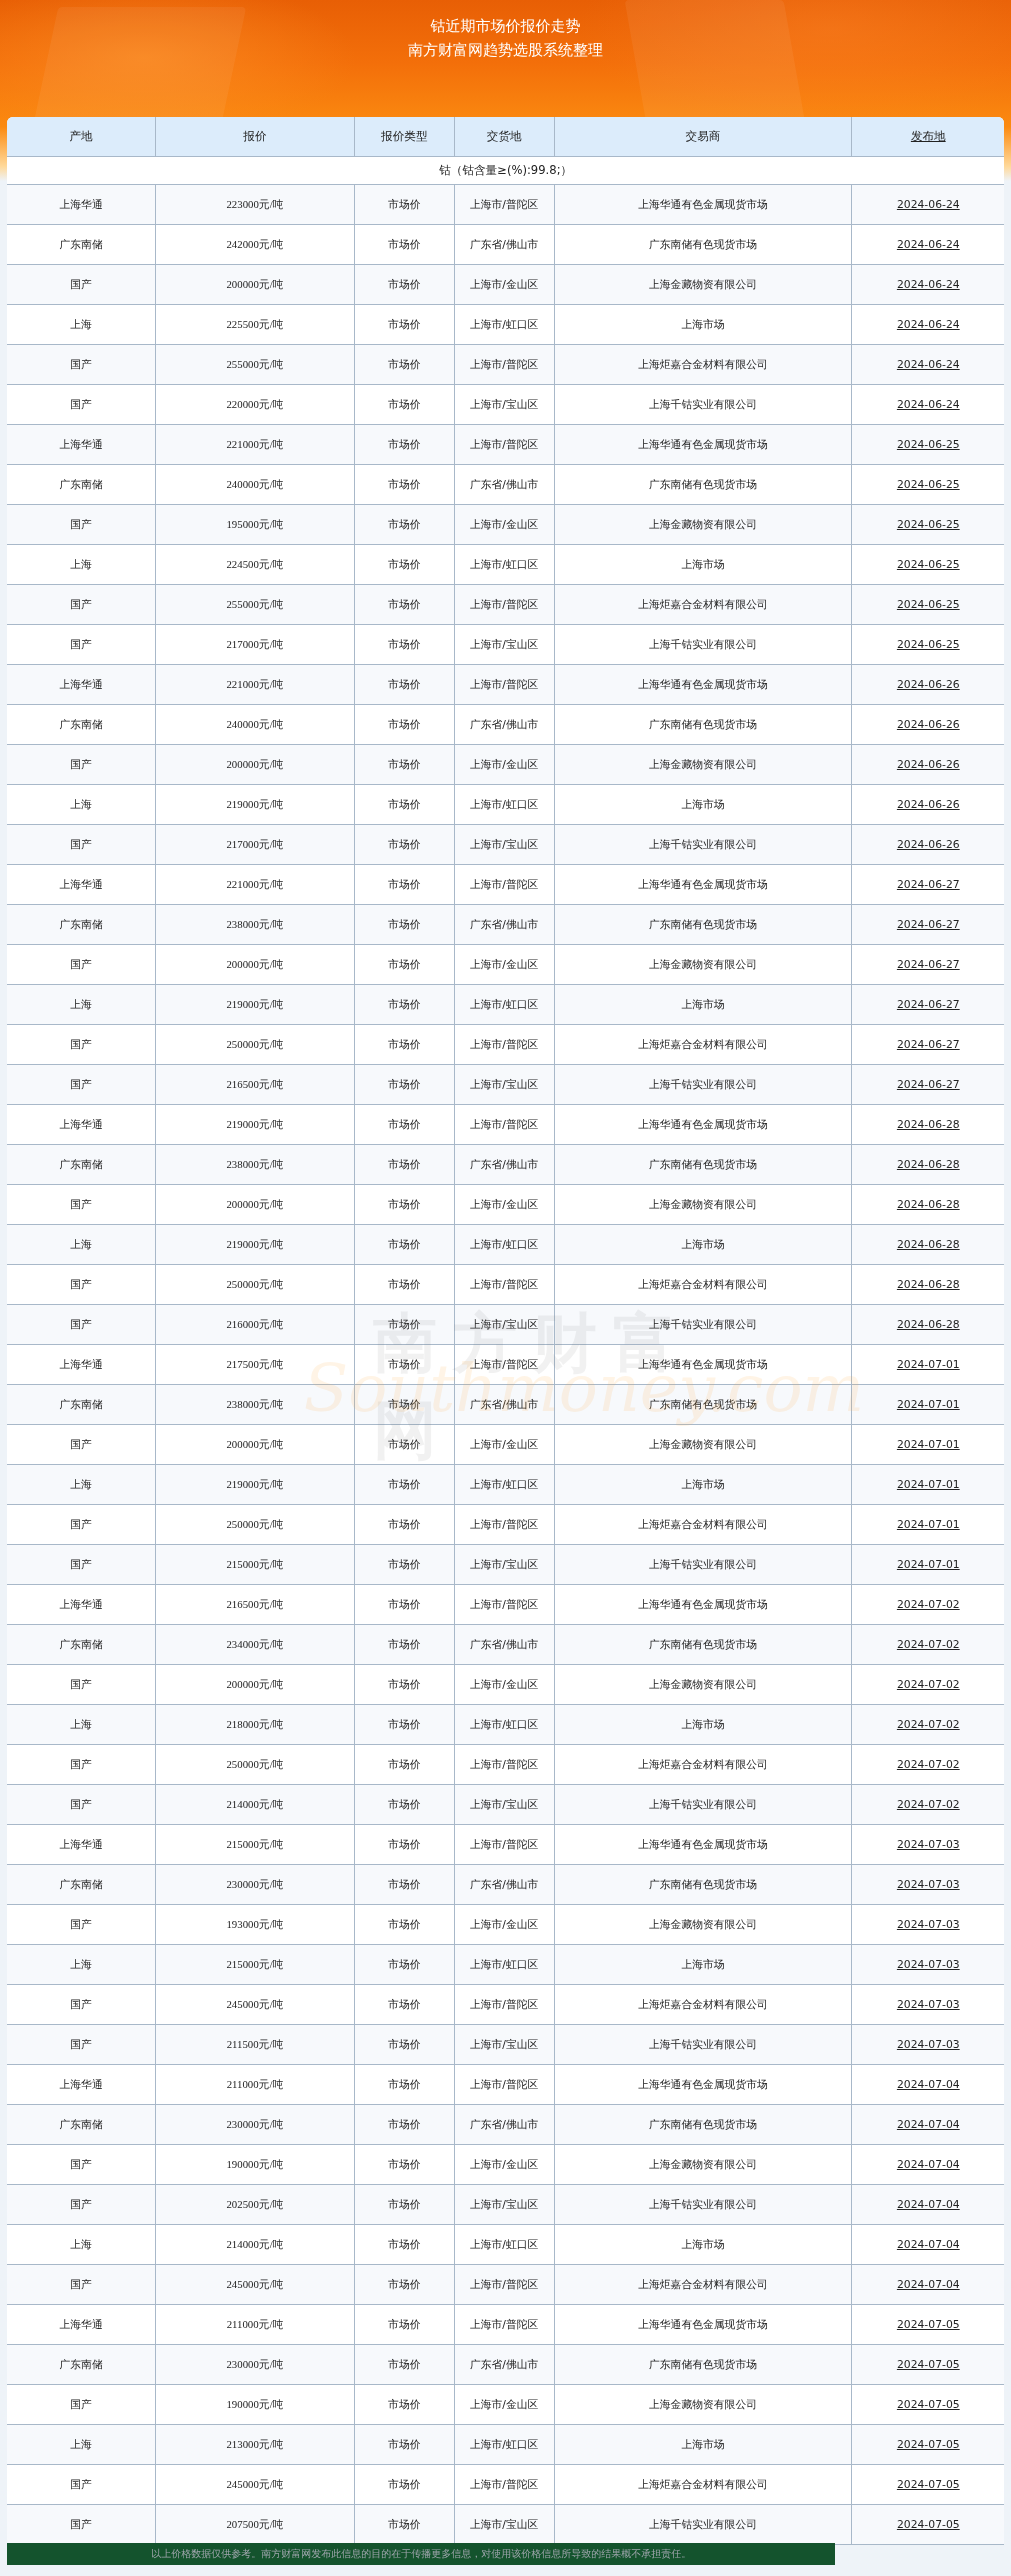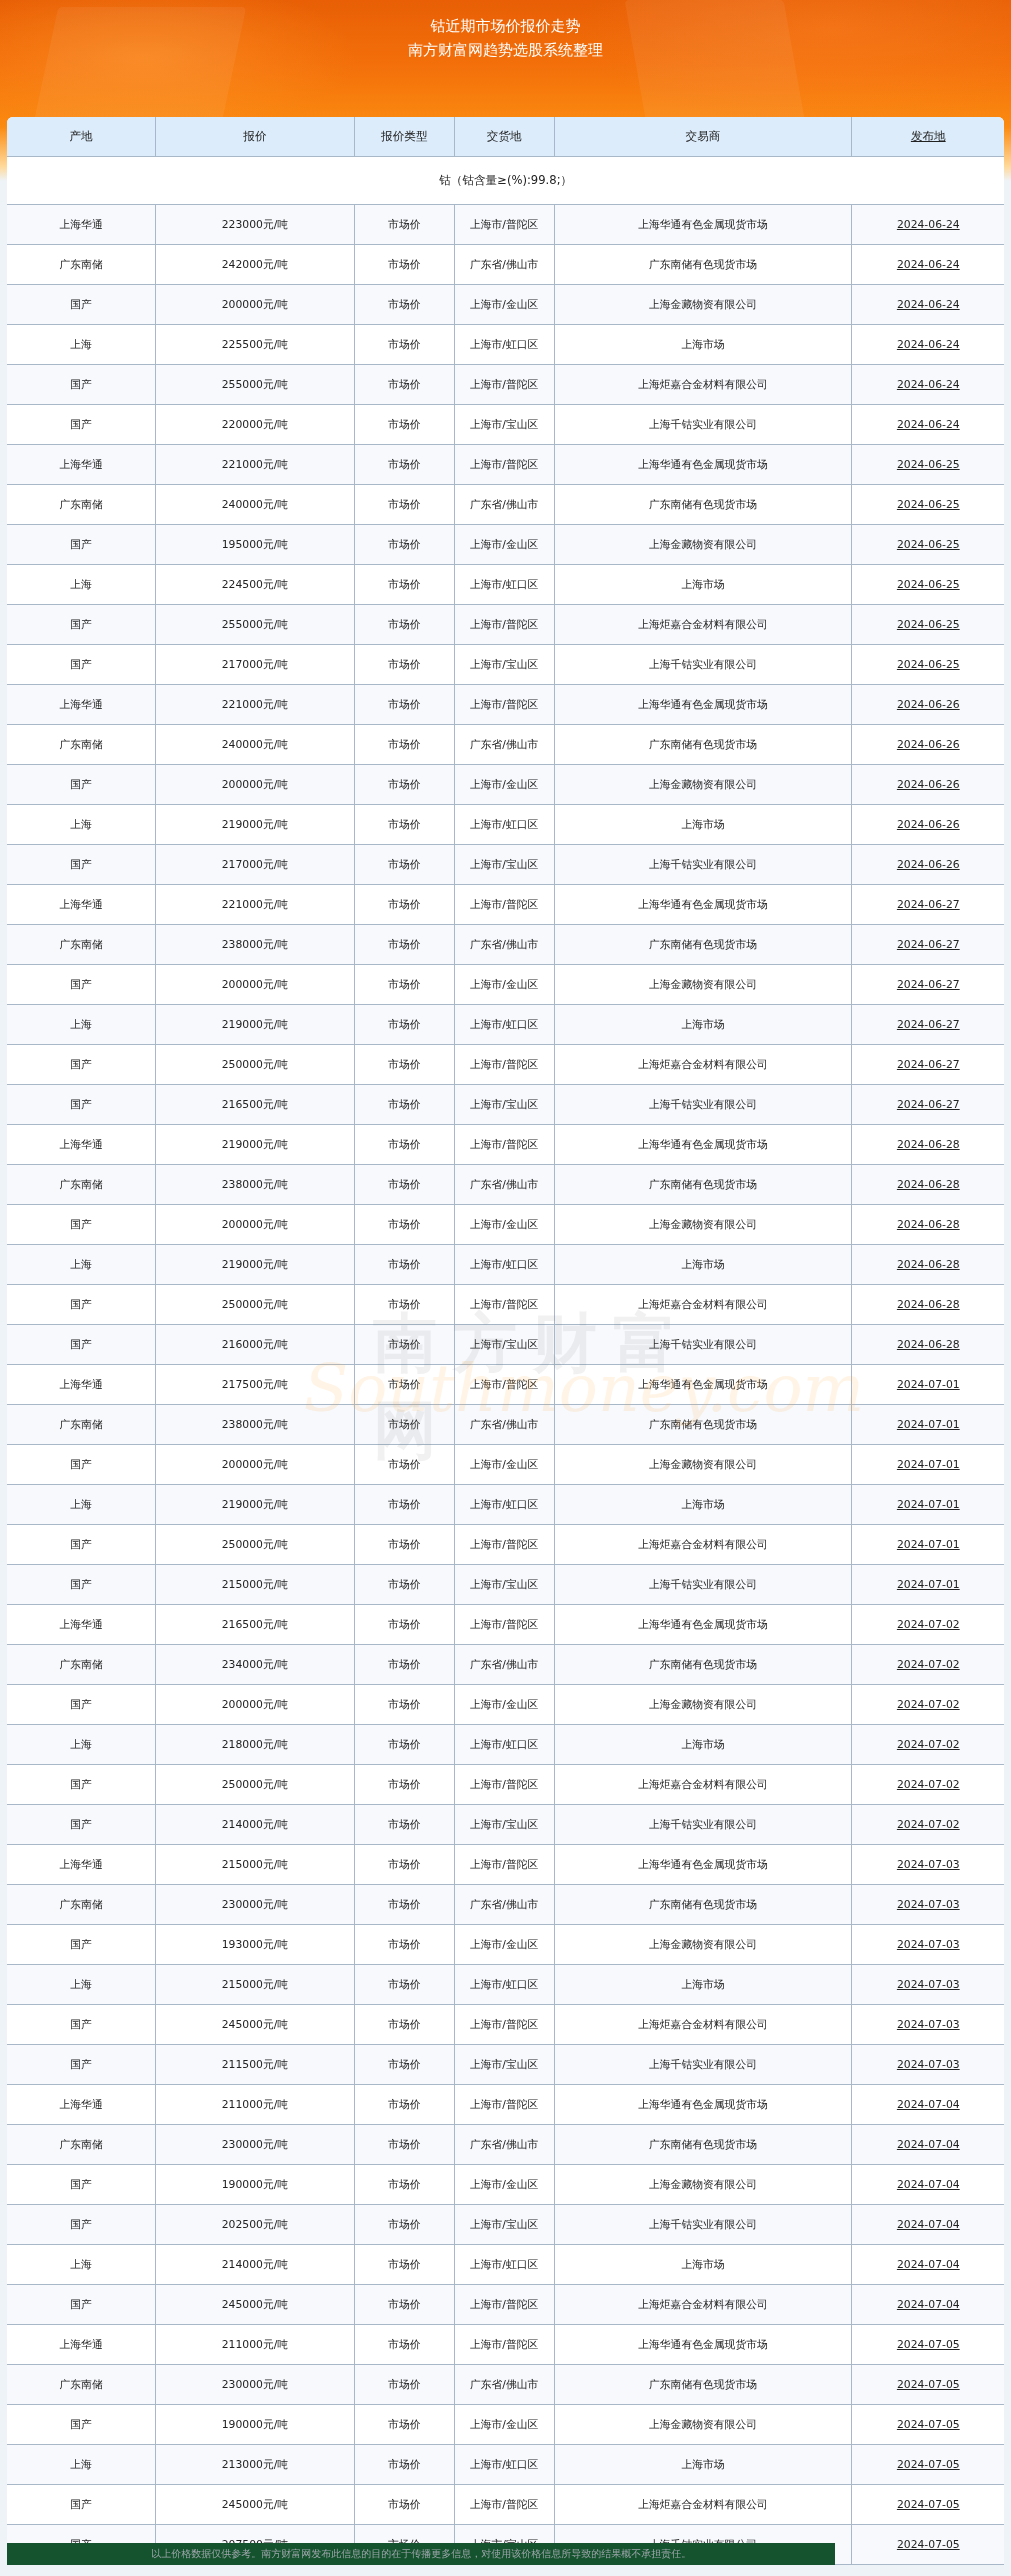--- a/index.html
+++ b/index.html
@@ -40,27 +40,27 @@
   .row.odd { background: #f7f9fc; }
   .row.even { background: #ffffff; }
   .cell {
     display: flex; align-items: center; justify-content: center;
     font-size: 10.8px; color: #222; border-right: 0.7px solid #a8b8c9;
     box-sizing: border-box; white-space: nowrap;
   }
   .cell:last-child { border-right: none; text-decoration: underline; }
   .head .cell { font-size: 11.6px; color: #222; }
   .c1 { width: 149px; }
-  .c2 { width: 199px; }
+  .c2 { width: 199px; font-family: Liberation Serif, serif; }
   .c3 { width: 100px; }
   .c4 { width: 100px; }
   .c5 { width: 298px; }
   .c6 { width: 152px; }
   .subtitle-row {
-    height: 48px; display: flex; align-items: center; justify-content: center;
+    height: 28px; display: flex; align-items: center; justify-content: center;
     font-size: 11.6px; color: #222; background: #ffffff; border-bottom: 0.7px solid #a8b8c9;
     box-sizing: border-box;
   }
   .footer {
     position: absolute; left: 7.2px; width: 828px; top: 2543px; height: 21.7px;
     background: #14532d; color: #a0a6ad; font-size: 10px;
     display: flex; align-items: center; justify-content: center;
   }
   .watermark {
     position: absolute; left: 282px; top: 1300px; width: 462px; height: 144px;

